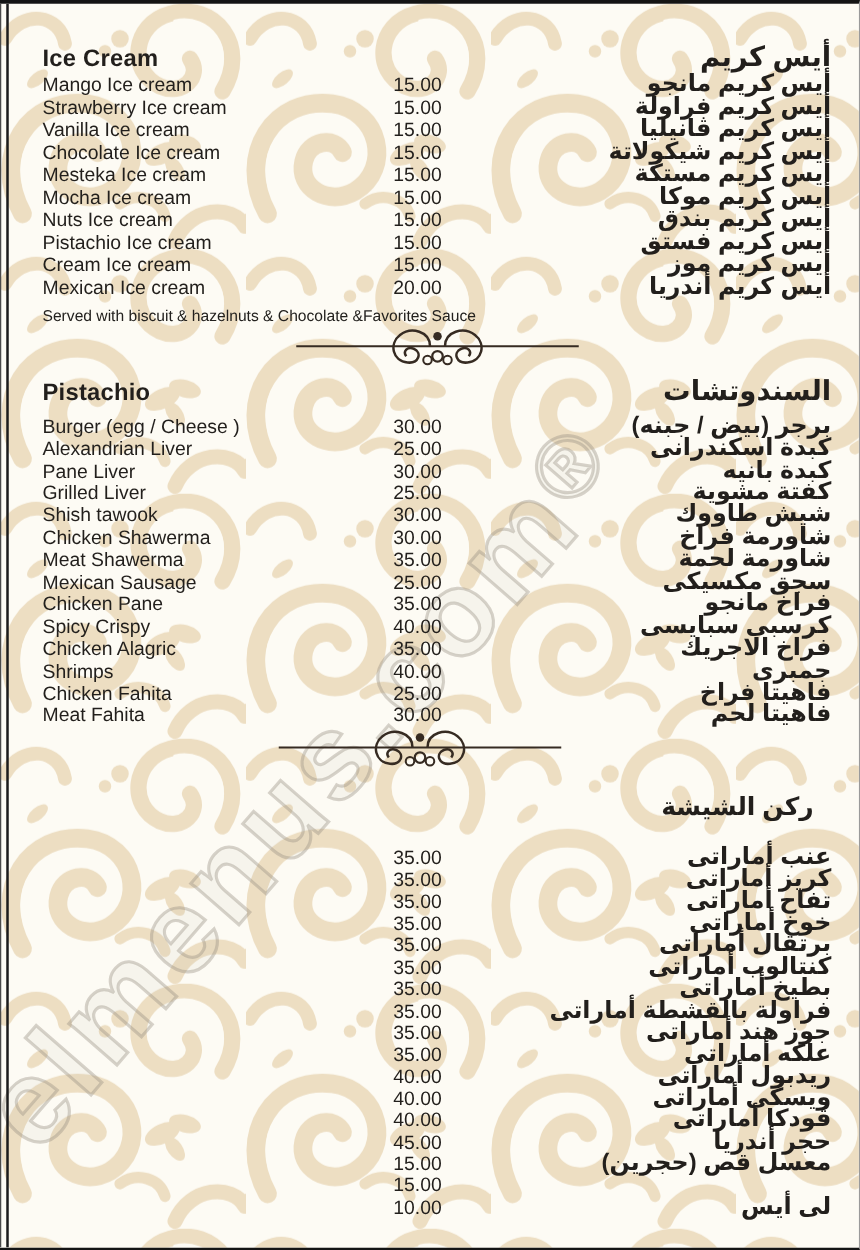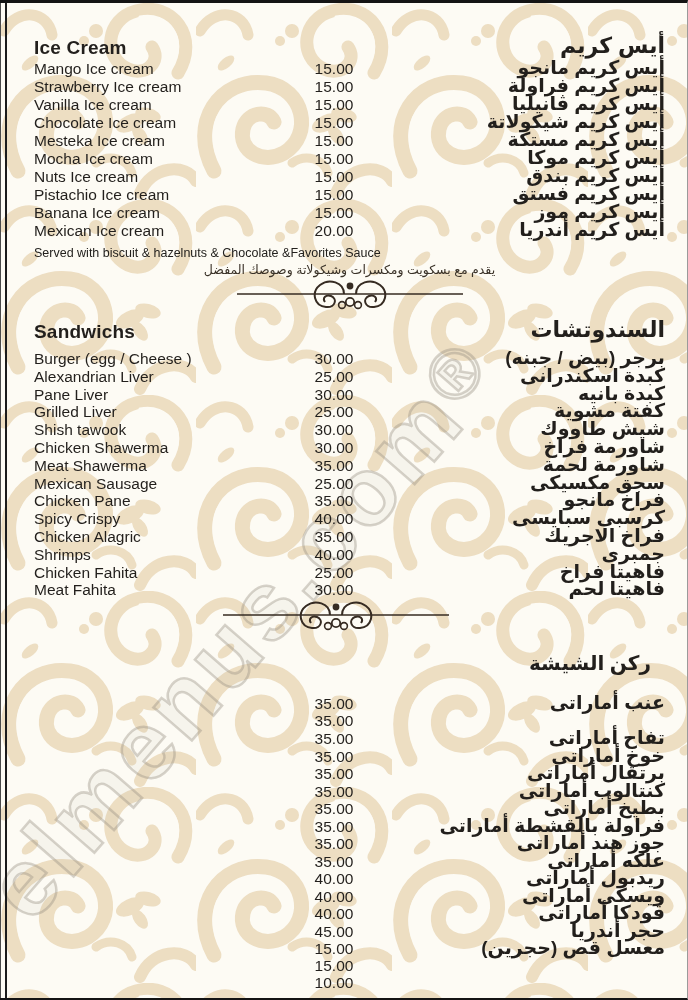--- a/index.html
+++ b/index.html
@@ -145,52 +145,51 @@
             <span class="c-en">Nuts Ice cream</span>
             <span class="c-price">15.00</span>
             <span class="c-ar">أيس كريم بندق</span>
           </div>
           <div class="row">
             <span class="c-en">Pistachio Ice cream</span>
             <span class="c-price">15.00</span>
             <span class="c-ar">أيس كريم فستق</span>
           </div>
           <div class="row">
-            <span class="c-en">Banana Ice cream</span>
+            <span class="c-en">Cream Ice cream</span>
             <span class="c-price">15.00</span>
             <span class="c-ar">أيس كريم موز</span>
           </div>
           <div class="row">
             <span class="c-en">Mexican Ice cream</span>
             <span class="c-price">20.00</span>
             <span class="c-ar">أيس كريم أندريا</span>
           </div>
         </div>
       <div class="note-en">Served with biscuit &amp; hazelnuts &amp; Chocolate &amp;Favorites Sauce</div>
-      <div class="note-ar">يقدم مع بسكويت ومكسرات وشيكولاتة وصوصك المفضل</div>
       <div class="divider">
         <svg width="230" height="34" viewBox="0 0 230 34">
           <g stroke="#362b22" fill="none">
             <line x1="2" y1="15" x2="228" y2="15" stroke-width="1.6"></line>
             <g id="curlL">
               <path d="M109,15 C109,3 94,-1 85,6 C76,13 79,27 91,28 C100,29 103,20 96,17 C91,15 87,19 90,23" stroke-width="2"></path>
             </g>
             <use href="#curlL" transform="translate(230,0) scale(-1,1)"></use>
             <circle cx="115" cy="23" r="4.2" stroke-width="1.8"></circle>
             <circle cx="107" cy="26" r="3.4" stroke-width="1.6"></circle>
             <circle cx="123" cy="26" r="3.4" stroke-width="1.6"></circle>
           </g>
           <circle cx="115" cy="7" r="3.4" fill="#362b22"></circle>
         </svg>
       </div>
     </section>
 
     <section>
       <div class="sec-head head-sand">
-        <span class="t-en">Sandwichs</span>
+        <span class="t-en">Pistachio</span>
         <span></span>
         <span class="t-ar">السندوتشات</span>
       </div>
       <div class="rows rows-sand">
           <div class="row">
             <span class="c-en">Burger (egg / Cheese )</span>
             <span class="c-price">30.00</span>
             <span class="c-ar">برجر (بيض / جبنه)</span>
           </div>
           <div class="row">
@@ -280,20 +279,21 @@
       <div class="shisha-title">ركن الشيشة</div>
       <div class="rows rows-shisha">
           <div class="row">
             <span class="c-en"></span>
             <span class="c-price">35.00</span>
             <span class="c-ar">عنب أماراتى</span>
           </div>
           <div class="row">
             <span class="c-en"></span>
             <span class="c-price">35.00</span>
+            <span class="c-ar">كريز أماراتى</span>
           </div>
           <div class="row">
             <span class="c-en"></span>
             <span class="c-price">35.00</span>
             <span class="c-ar">تفاح أماراتى</span>
           </div>
           <div class="row">
             <span class="c-en"></span>
             <span class="c-price">35.00</span>
             <span class="c-ar">خوخ أماراتى</span>
@@ -353,18 +353,19 @@
             <span class="c-price">15.00</span>
             <span class="c-ar">معسل قص (حجرين)</span>
           </div>
           <div class="row">
             <span class="c-en"></span>
             <span class="c-price">15.00</span>
           </div>
           <div class="row">
             <span class="c-en"></span>
             <span class="c-price">10.00</span>
+            <span class="c-ar">لى أيس</span>
           </div>
         </div>
     </section>
 
   </div>
 </div>
 
 </body></html>

